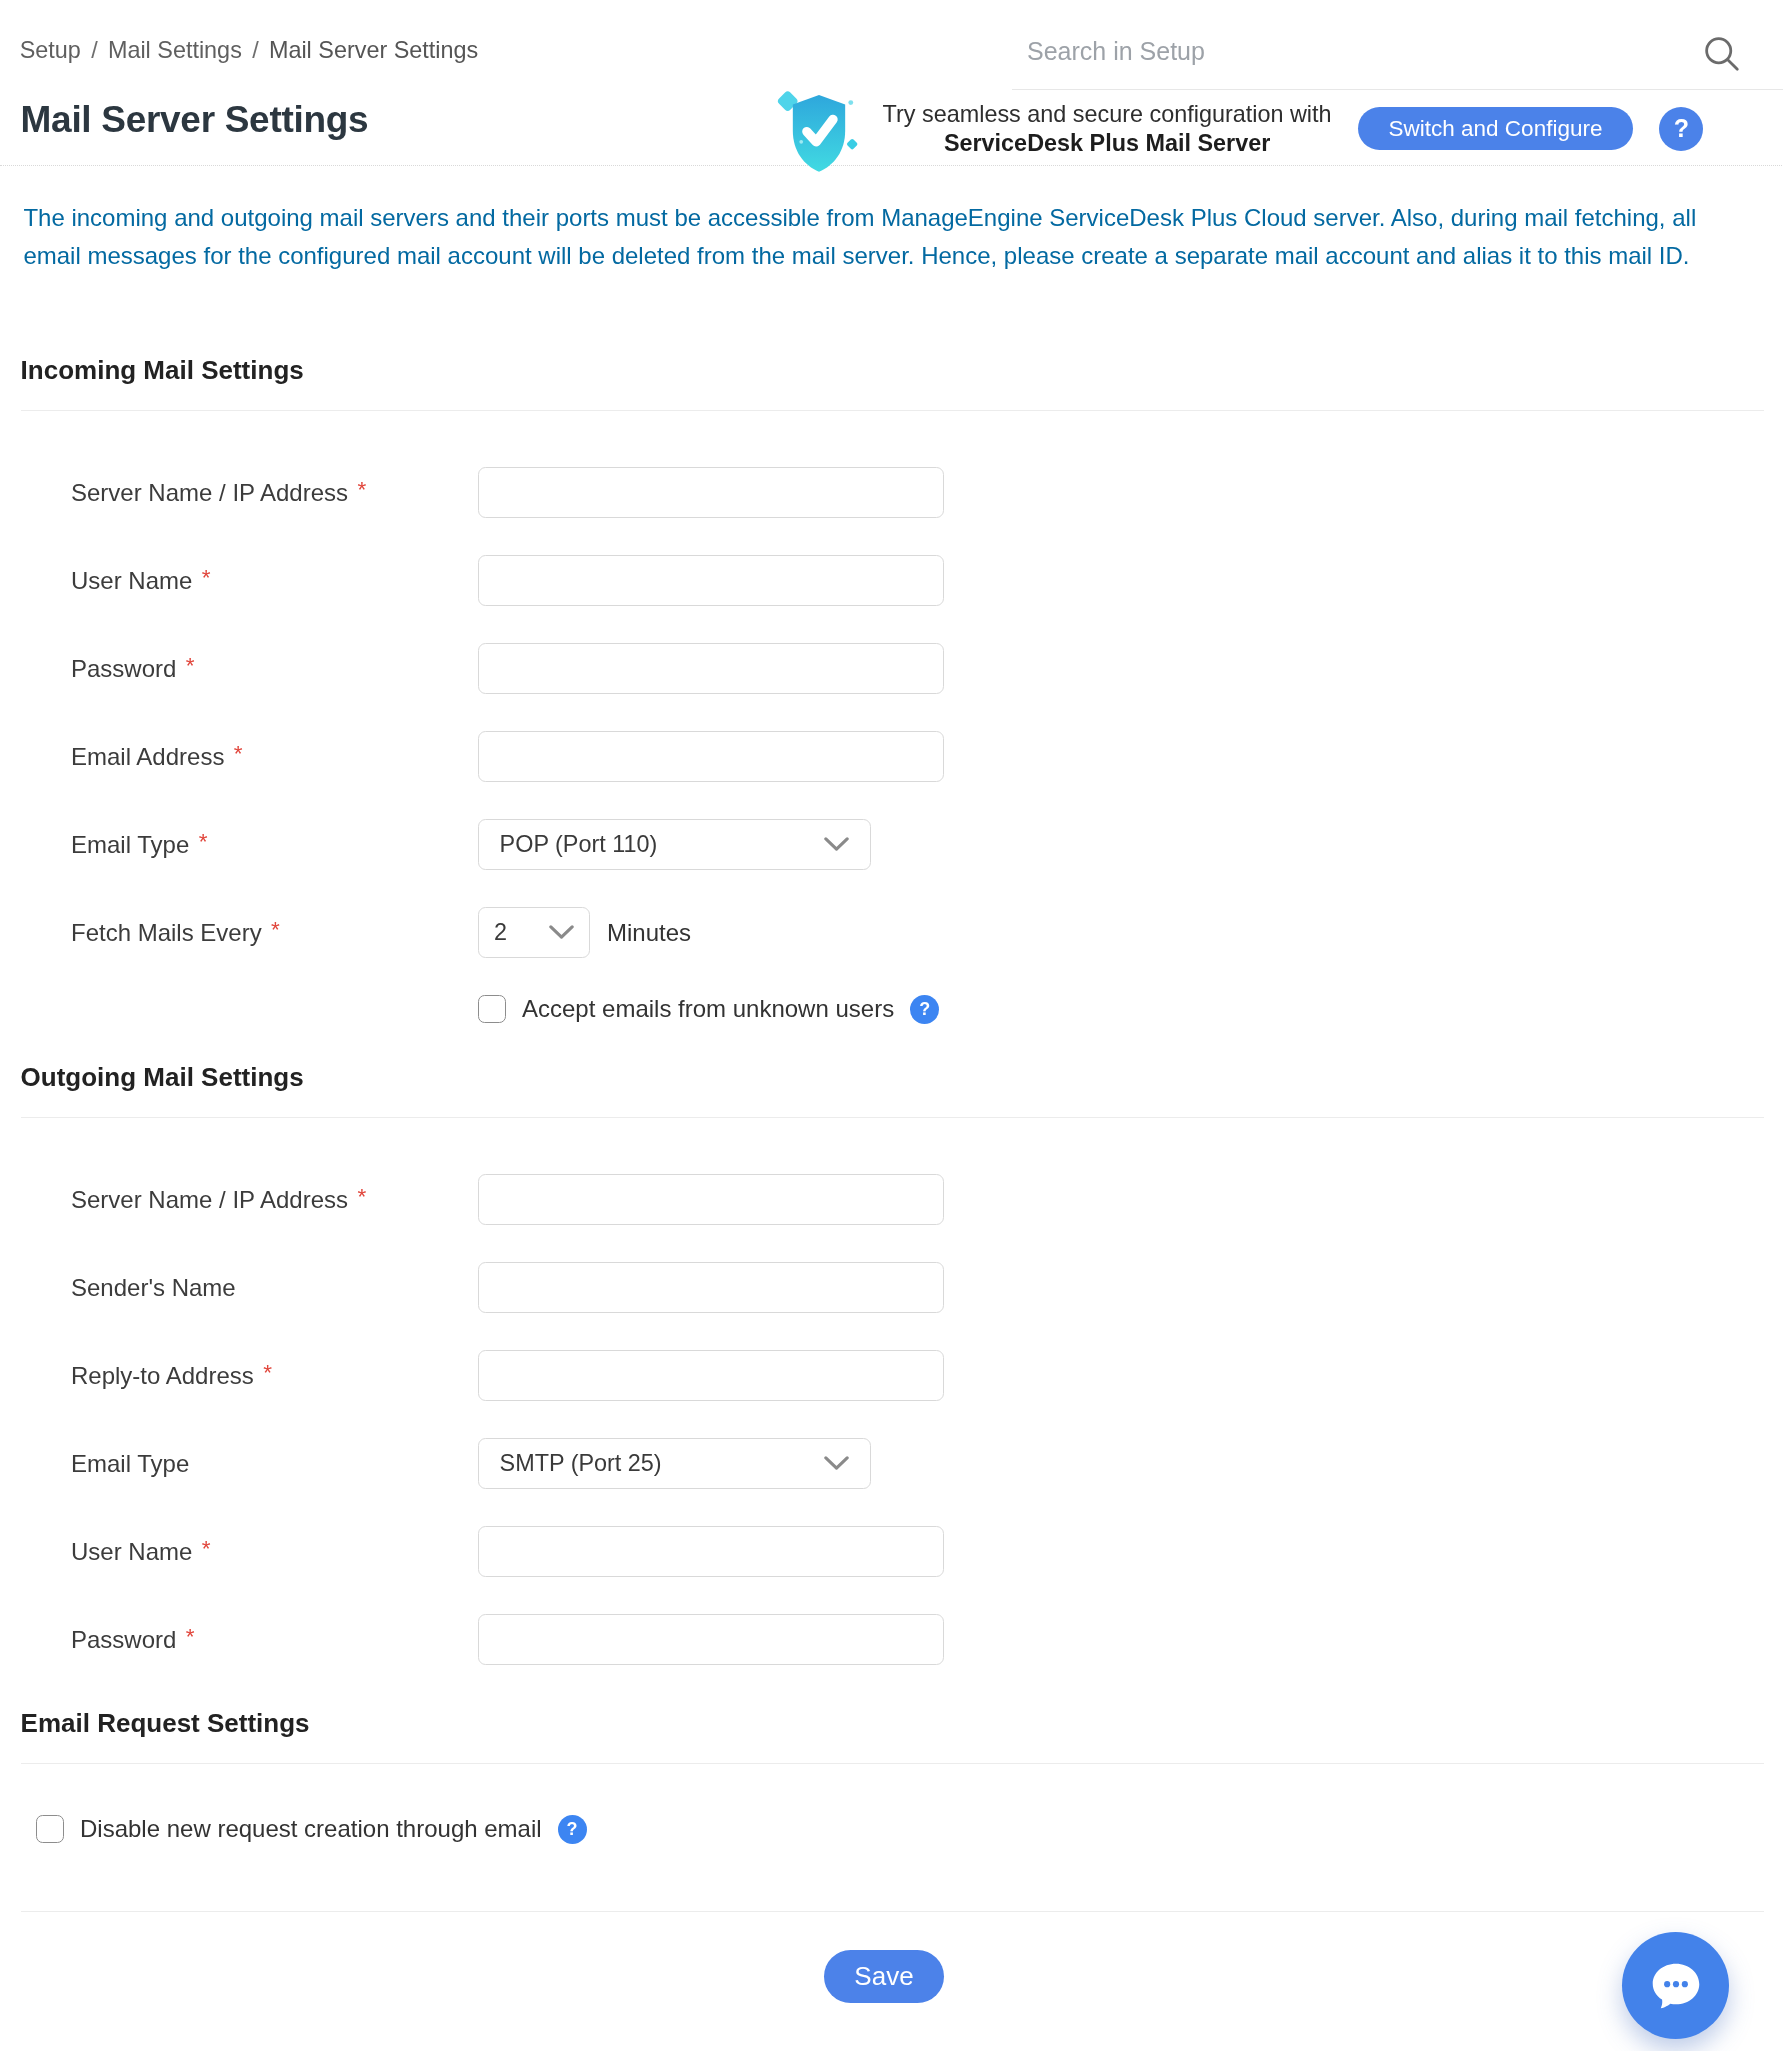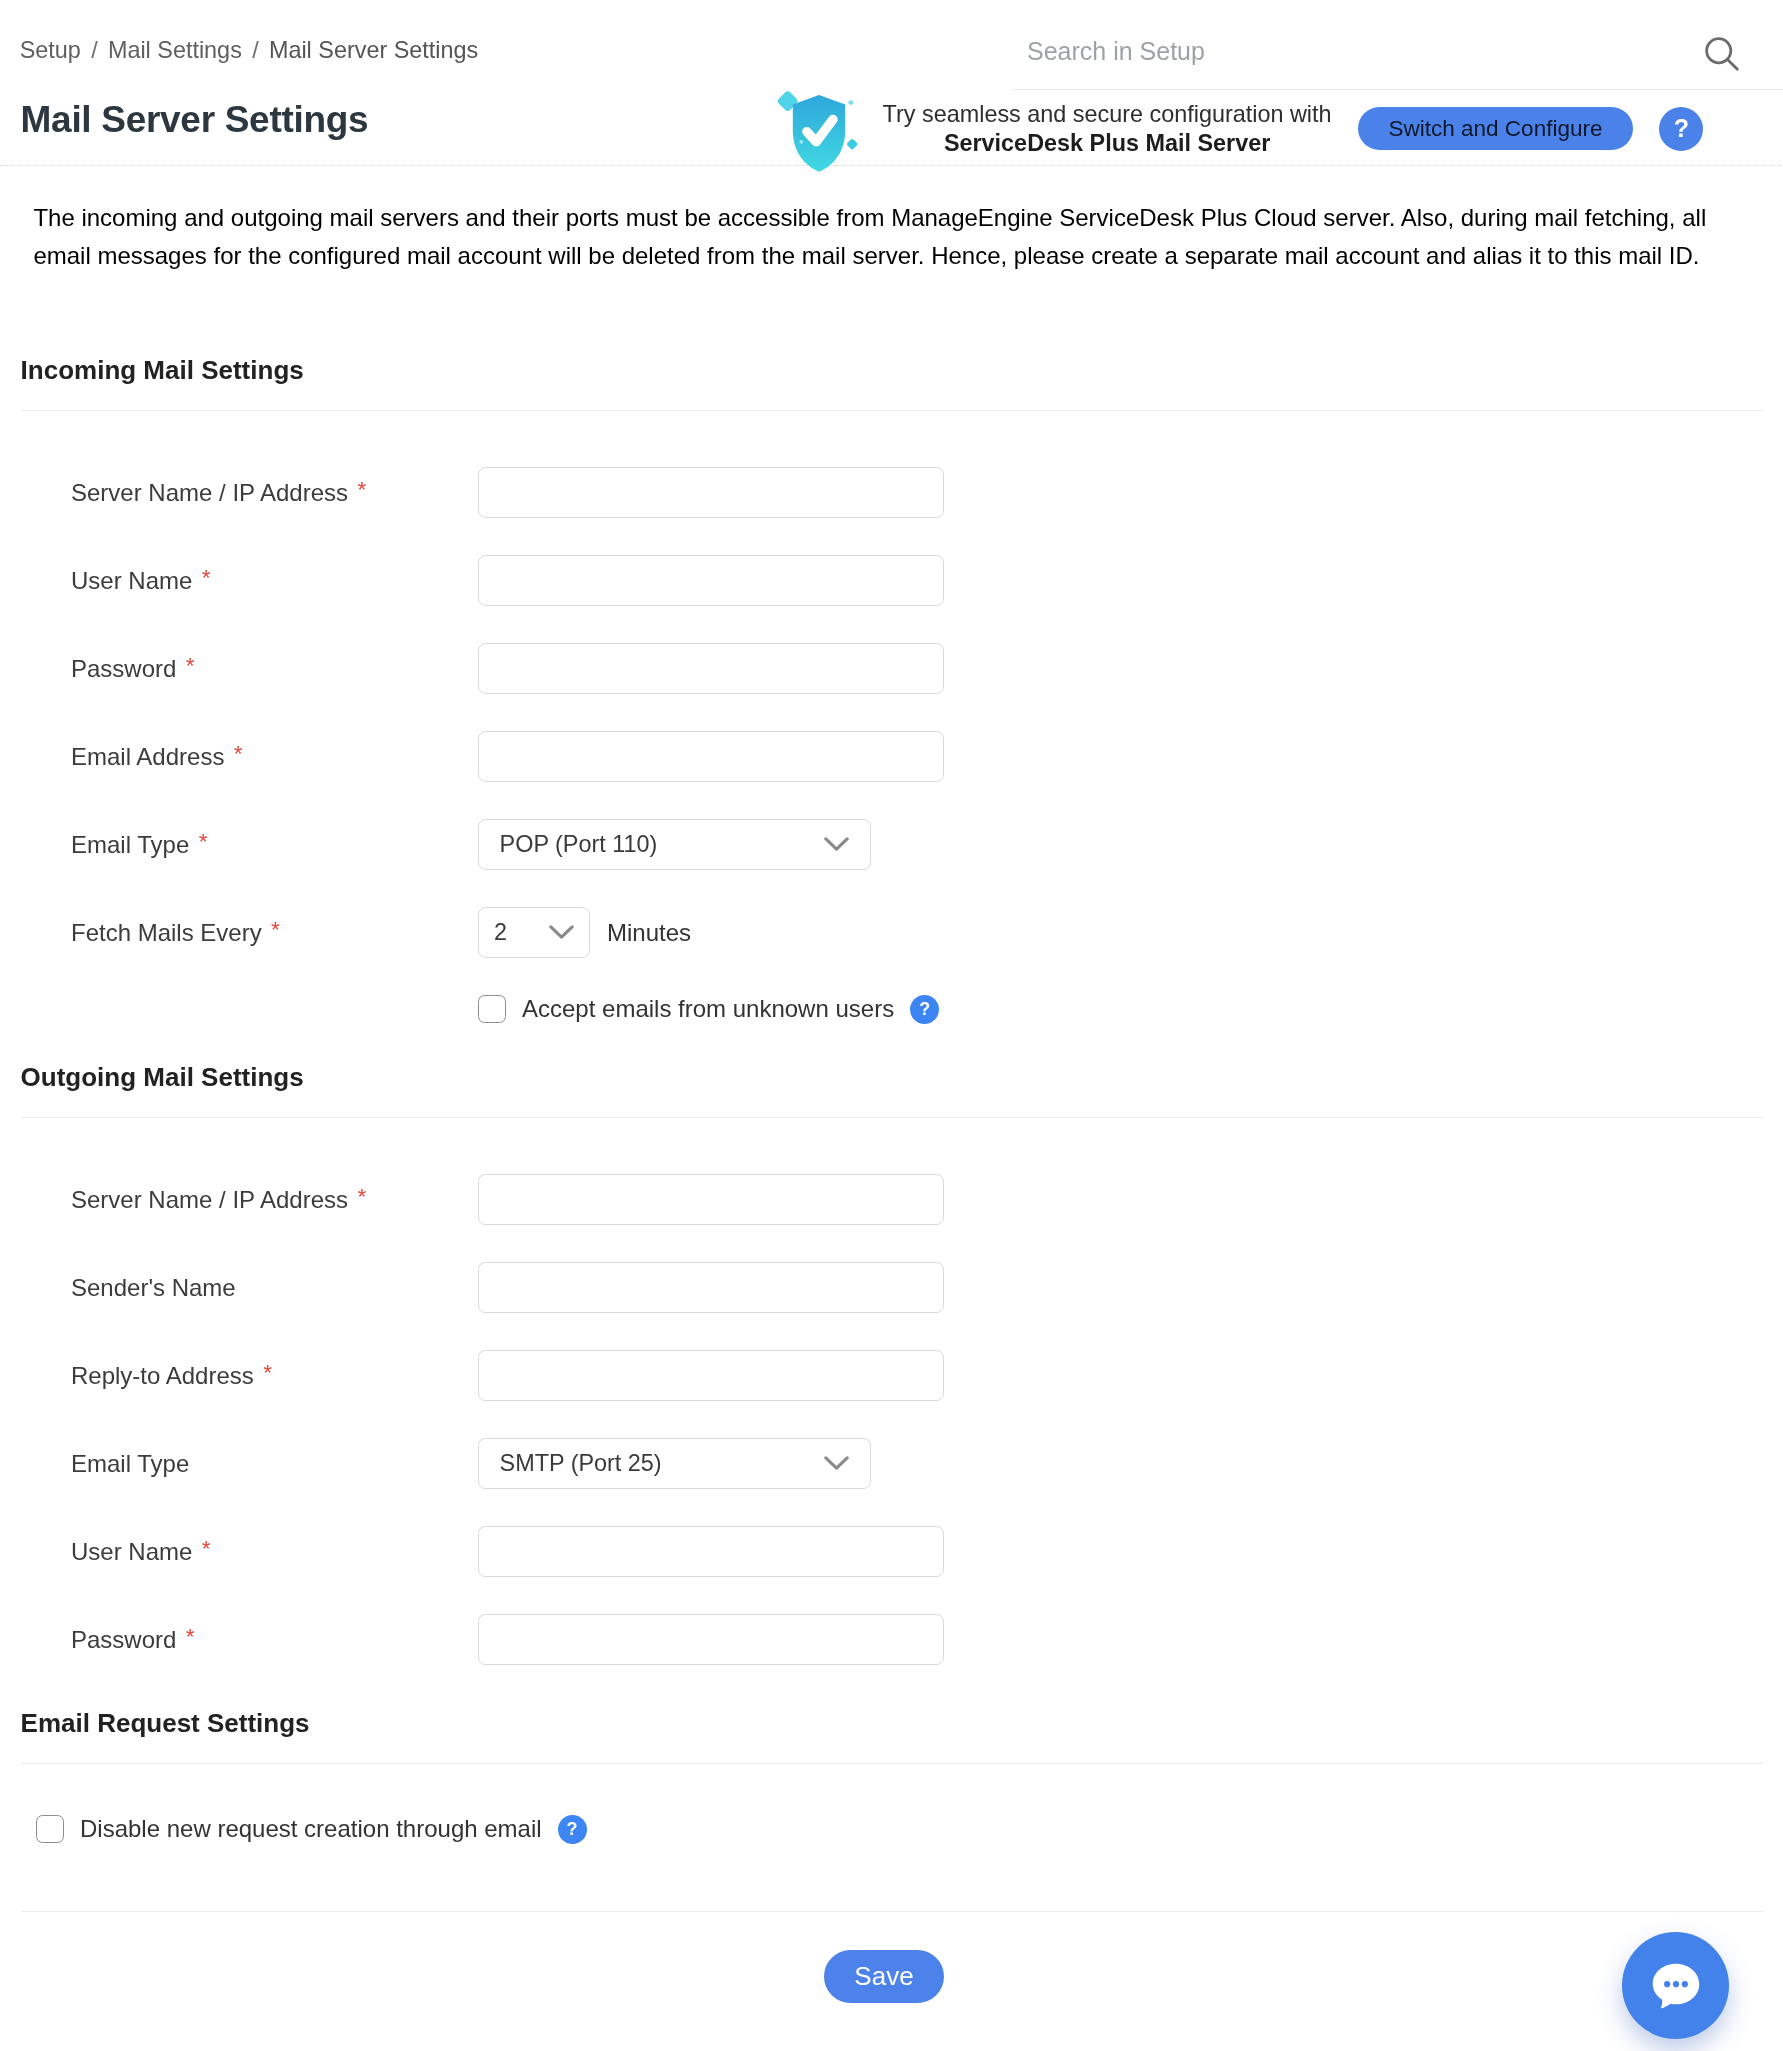--- a/index.html
+++ b/index.html
@@ -43,34 +43,34 @@
   .banner {
     position:absolute; top:75px; left:776px; height:107px;
     display:flex; align-items:center; z-index:3;
   }
   .shield-wrap { width:86px; height:105px; margin-right:20.6px; position:relative; top:3.7px; }
   .banner-text { line-height:29px;text-align:center; }
   .banner-line1 { font-size:23.4px; color:#2e2e2e; }
   .banner-line2 { font-size:23.4px; color:#1d1d1d; font-weight:bold; }
   .switch-btn {
     margin-left:26px; height:43px; padding:0 31px; border:none;
-    border-radius:21.5px; background:#4b82e9; color:#0f172a;
+    border-radius:21.5px; background:#4b82e9; color:#ffffff;
     font-size:22.5px; font-family:"Liberation Sans", sans-serif; cursor:pointer;
     white-space:nowrap;
   }
   .header-help {
     margin-left:26px; width:44px; height:44px; border-radius:50%;
     background:#4b82e9; color:#fff; font-size:25px; font-weight:bold;
     display:flex; align-items:center; justify-content:center; cursor:pointer;
   }
 
   
   .intro {
     position:absolute; top:199px; left:23.4px; width:1696px;
-    font-size:24px; line-height:38px; color:#000000;margin-left:10px;
+    font-size:24px; line-height:38px; color:#0369a1;
   }
 
   
   .section { position:absolute; left:0; right:0; }
   .section-incoming { top:354px; }
   .section-outgoing { top:1061px; }
   .section-request  { top:1707px; }
   .section h2 {
     margin-left:20.6px; font-size:26px; line-height:32px;
     font-weight:bold; color:#222;

